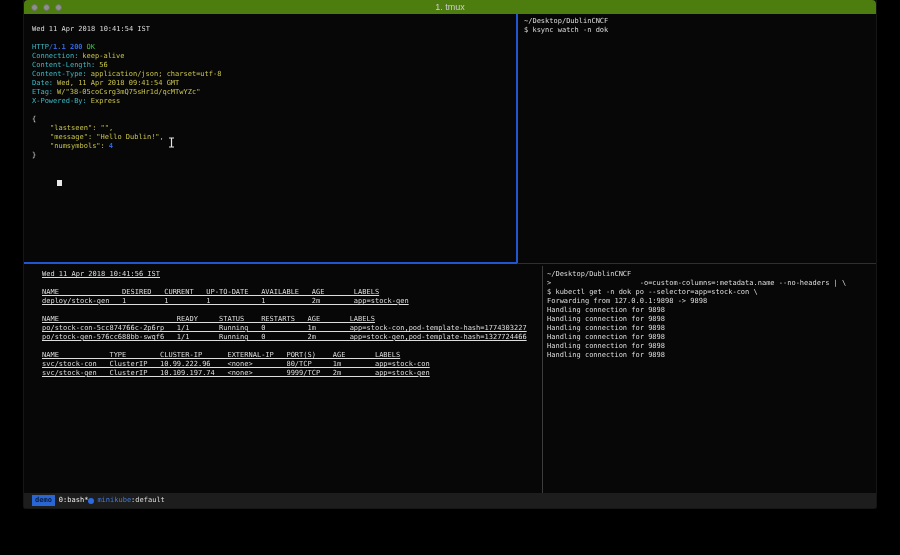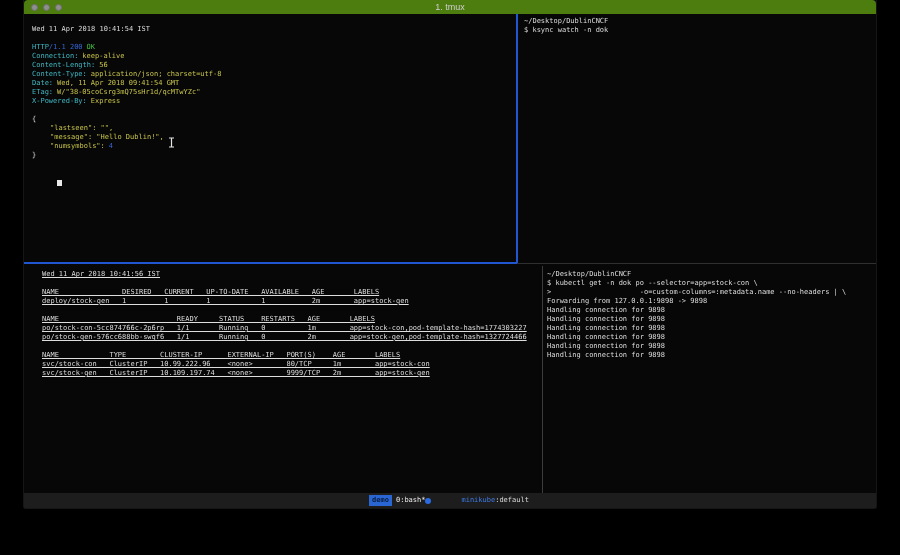--- a/index.html
+++ b/index.html
@@ -15,46 +15,46 @@
   .wtitle{position:absolute;left:0;right:0;top:1px;text-align:center;color:#cfcfcf;
           font-family:"Liberation Sans", sans-serif;font-size:9px;line-height:12px;}
   
   .terminal{position:absolute;left:0;top:14px;width:852px;height:479px;background:#070707;}
   .pane{position:absolute;font-size:7px;line-height:9px;color:#dedede;}
   .ln{height:9px;white-space:pre;}
   .ln span{white-space:pre;}
   .cyan{color:#3fb8c4;}
   .yellow{color:#c9c44b;}
   .green{color:#43c543;margin-left:4px;}
-  .blue{color:#3465d6;}
+  .blue{color:#3465d6;font-weight:bold;}
   .ind{padding-left:18px;}
   .gap4{margin-left:4px;}
   
   .vdiv-top{position:absolute;left:492px;top:0;width:2px;height:249px;background:#2256d0;}
   .hdiv-left{position:absolute;left:0;top:248px;width:493px;height:2px;background:#2256d0;}
   .hdiv-right{position:absolute;left:493px;top:249px;width:359px;height:1px;background:#2f2f2f;}
   .vdiv-bottom{position:absolute;left:518px;top:252px;width:1px;height:227px;background:#3c3c3c;}
   .pane-tl{left:0;top:0;width:490px;height:246px;padding:11px 0 0 8px;}
   .pane-tr{left:496px;top:0;width:354px;height:246px;padding:3px 0 0 4px;}
   .pane-bl{left:10px;top:252px;width:516px;height:226px;padding:4px 0 0 8px;text-decoration:underline;}
   .pane-br{left:520px;top:252px;width:330px;height:226px;padding:4px 0 0 3px;}
   
   .block-cursor{position:absolute;left:33px;top:166px;width:5px;height:6px;background:#e8e8e8;}
   .ibeam{position:absolute;left:144px;top:123px;width:7px;height:11px;pointer-events:none;}
   
   .statusbar{position:absolute;left:0;top:493px;width:100%;height:15px;background:#1d1d1d;
-             display:flex;align-items:center;justify-content:center;
+             display:flex;align-items:center;justify-content:flex-start;
              font-size:7px;line-height:15px;}
   .status-left{display:flex;align-items:center;padding-left:8px;}
   .session-chip{background:#2966d4;color:#0a1c3d;padding:0 3px;height:11px;line-height:11px;
                 display:inline-block;font-weight:bold;}
   .window-label{color:#ececec;margin-left:4px;font-weight:normal;}
   .status-right{display:flex;align-items:center;padding-right:10px;}
   .kube-dot{width:6px;height:6px;border-radius:50%;background:#2b6be0;display:inline-block;margin-right:3px;}
-  .kube-context{color:#3f7ce8;margin-left:27px;}
+  .kube-context{color:#3f7ce8;}
   .kube-namespace{color:#dcdcdc;}
 </style>
 </head>
 <body>
 
 <div class="stage">
   <div class="window">
 
     <div class="titlebar">
       <div class="lights">
@@ -100,22 +100,22 @@
         <div class="ln">po/stock-con-5cc874766c-2p6rp   1/1       Running   0          1m        app=stock-con,pod-template-hash=1774303227</div>
         <div class="ln">po/stock-gen-576cc688bb-swqf6   1/1       Running   0          2m        app=stock-gen,pod-template-hash=1327724466</div>
         <div class="ln"></div>
         <div class="ln">NAME            TYPE        CLUSTER-IP      EXTERNAL-IP   PORT(S)    AGE       LABELS</div>
         <div class="ln">svc/stock-con   ClusterIP   10.99.222.96    &lt;none&gt;        80/TCP     1m        app=stock-con</div>
         <div class="ln">svc/stock-gen   ClusterIP   10.109.197.74   &lt;none&gt;        9999/TCP   2m        app=stock-gen</div>
       </div>
 
       <div class="pane pane-br">
         <div class="ln">~/Desktop/DublinCNCF</div>
+        <div class="ln">&gt;                     -o=custom-columns=:metadata.name --no-headers | \</div>
         <div class="ln">$ kubectl get -n dok po --selector=app=stock-con \</div>
-        <div class="ln">&gt;                     -o=custom-columns=:metadata.name --no-headers | \</div>
         <div class="ln">Forwarding from 127.0.0.1:9898 -&gt; 9898</div>
         <div class="ln">Handling connection for 9898</div>
         <div class="ln">Handling connection for 9898</div>
         <div class="ln">Handling connection for 9898</div>
         <div class="ln">Handling connection for 9898</div>
         <div class="ln">Handling connection for 9898</div>
         <div class="ln">Handling connection for 9898</div>
       </div>
 
       <div class="vdiv-top"></div>

